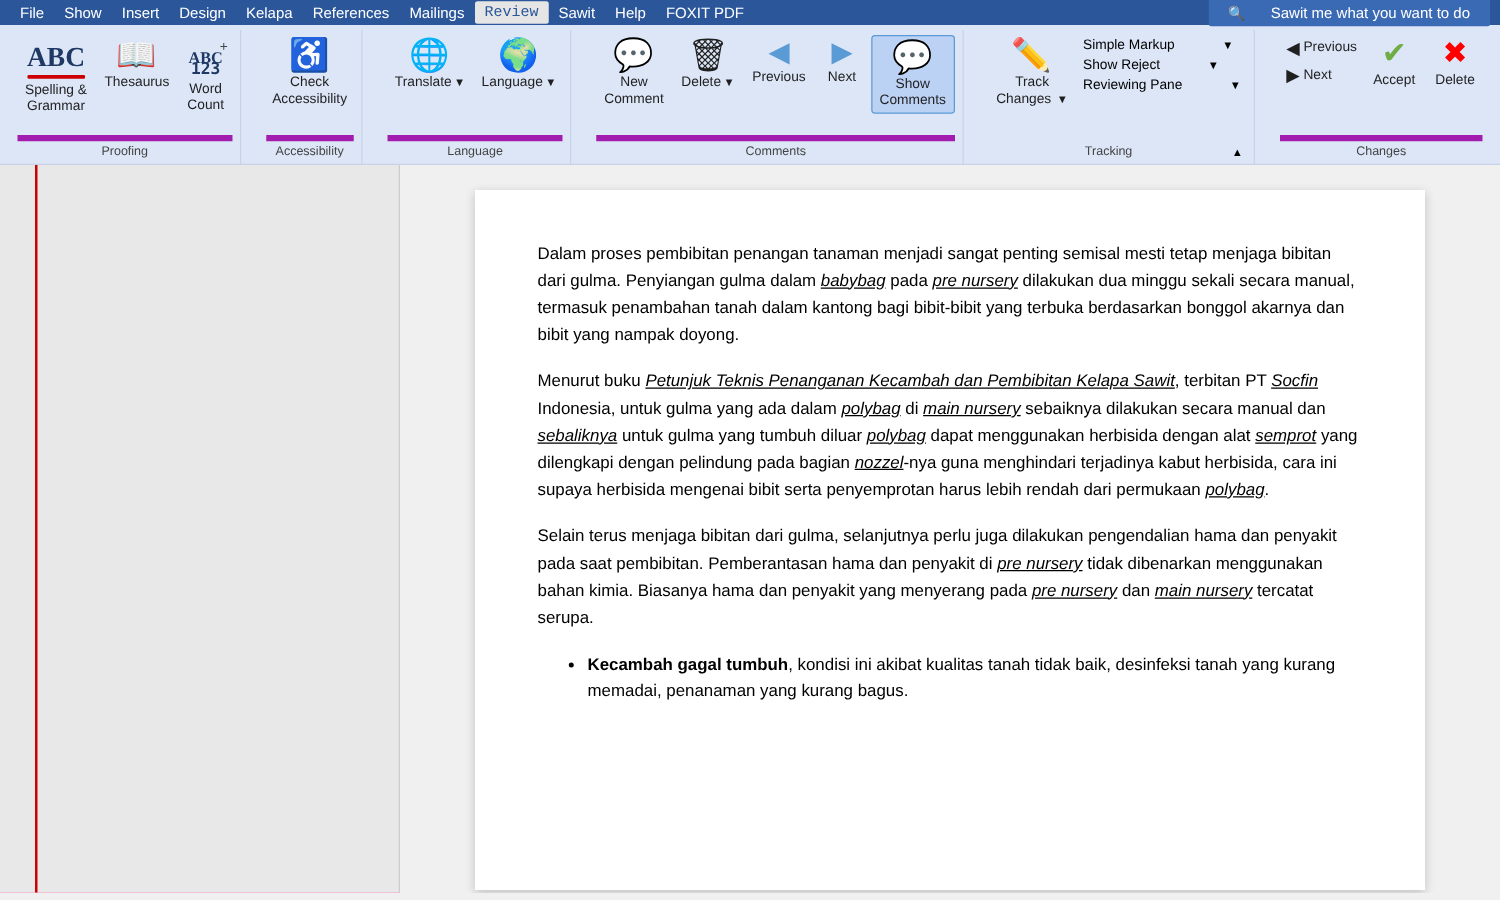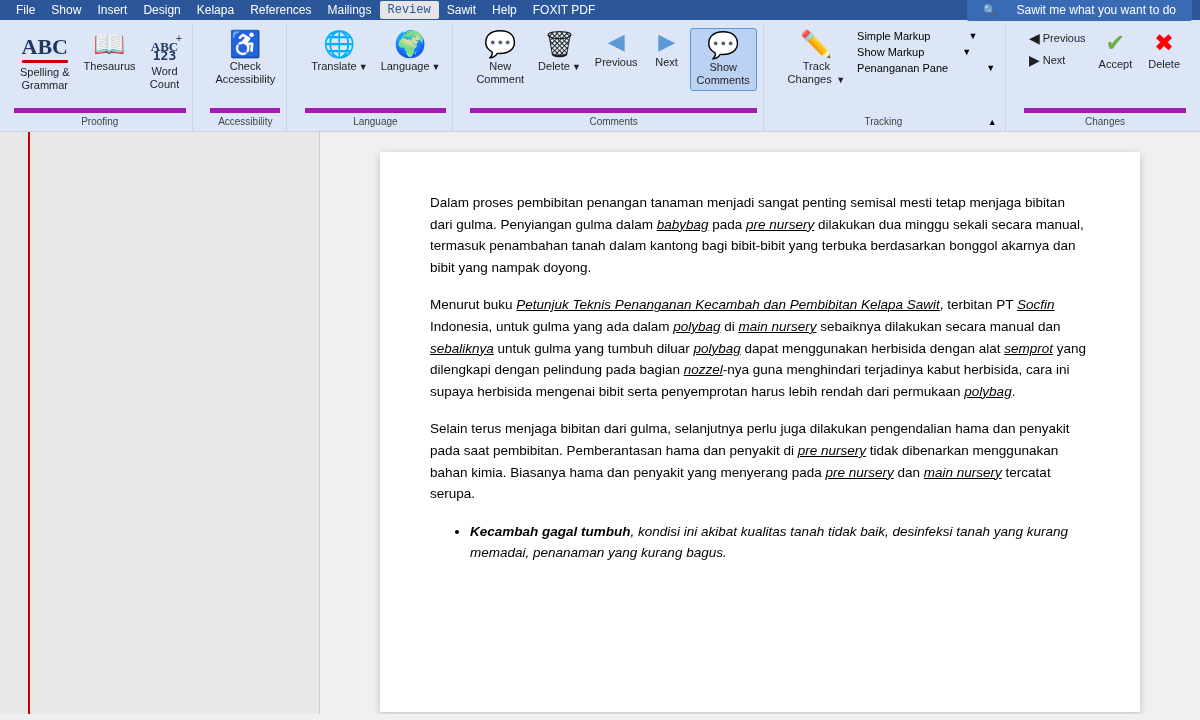--- a/index.html
+++ b/index.html
@@ -158,21 +158,21 @@
     }
     .doc-page p {
       font-size: 13.5px;
       line-height: 1.6;
       margin-bottom: 16px;
       color: #000;
     }
     .doc-page .underline { text-decoration: underline; font-style: italic; }
     .doc-page .italic { font-style: italic; }
     .doc-page .bold { font-weight: bold; }
-    .doc-page ul { margin-left: 40px; margin-bottom: 12px; font-style: italic; }
+    .doc-page ul { margin-left: 40px; margin-bottom: 12px; }
     .doc-page li { font-size: 13.5px; line-height: 1.6; }
 
     .dropdown-arrow { font-size: 9px; margin-left: 2px; }
 
     
     .expand-btn {
       width: 14px;
       height: 14px;
       display: flex;
       align-items: center;
@@ -295,25 +295,25 @@
         <div class="btn-icon" style="font-size:26px;">✏️</div>
         <div class="btn-label">Track<br>Changes<span class="dropdown-arrow"> ▼</span></div>
       </div>
 
       <div class="tracking-right">
         <div class="tracking-dropdown">
           <span>Simple Markup</span>
           <span class="dropdown-arrow"> ▼</span>
         </div>
         <div class="tracking-dropdown">
-          <span>Show Markup</span>
+          <span>Show Reject</span>
           <span class="dropdown-arrow"> ▼</span>
         </div>
         <div class="tracking-dropdown">
-          <span>Penanganan Pane</span>
+          <span>Reviewing Pane</span>
           <span class="dropdown-arrow"> ▼</span>
         </div>
       </div>
     </div>
     <div style="display:flex; align-items:center; justify-content:space-between;">
       <div class="ribbon-group-label" style="border-top:none; flex:1;">Tracking</div>
       <div class="expand-btn">▲</div>
     </div>
   </div>
 

